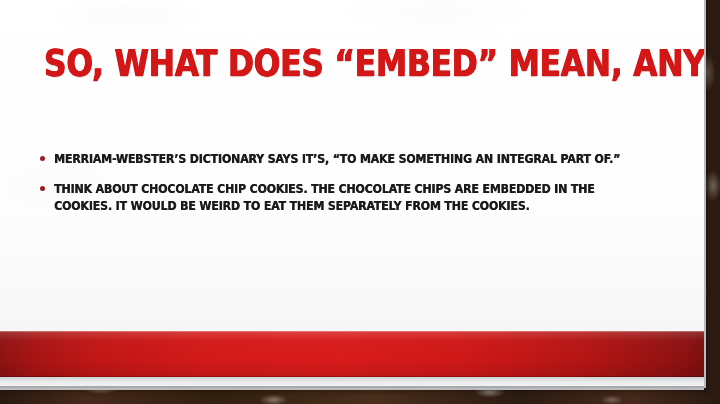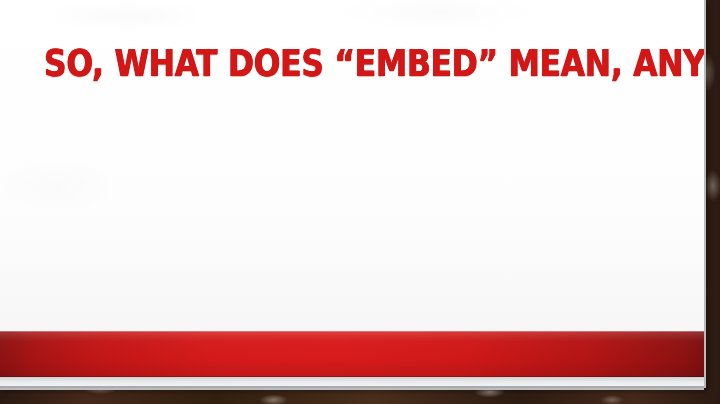--- a/index.html
+++ b/index.html
@@ -168,22 +168,30 @@
 <body>
 
 <div id="stage">
 
   <div id="slide">
 
     <div id="title" style="color: rgb(211, 22, 22); text-shadow: rgb(211, 22, 22) 0.6px 0px 0px, rgb(211, 22, 22) -0.4px 0px 0px, rgba(120, 0, 0, 0.28) 0px 0.5px 1px;">SO, WHAT DOES “EMBED” MEAN, ANYWAY?</div>
 
     <div id="body">
 
+      <div class="bullet-row">
+        <span class="bullet-dot" style="background: rgb(156, 27, 34);"></span>
+        <span class="bullet-text" style="color: rgb(26, 26, 26);">MERRIAM-WEBSTER’S DICTIONARY SAYS IT’S, “TO MAKE SOMETHING AN INTEGRAL PART OF.”</span>
+      </div>
 
 
+      <div class="bullet-row">
+        <span class="bullet-dot" style="background: rgb(156, 27, 34);"></span>
+        <span class="bullet-text" style="color: rgb(26, 26, 26);">THINK ABOUT CHOCOLATE CHIP COOKIES.  THE CHOCOLATE CHIPS ARE EMBEDDED IN THE COOKIES.  IT WOULD BE WEIRD TO EAT THEM SEPARATELY FROM THE COOKIES.</span>
+      </div>
 
     </div>
 
     <div id="redband"></div>
     <div id="band-strip"></div>
     <div id="slide-edge"></div>
 
   </div>
 
 </div>

